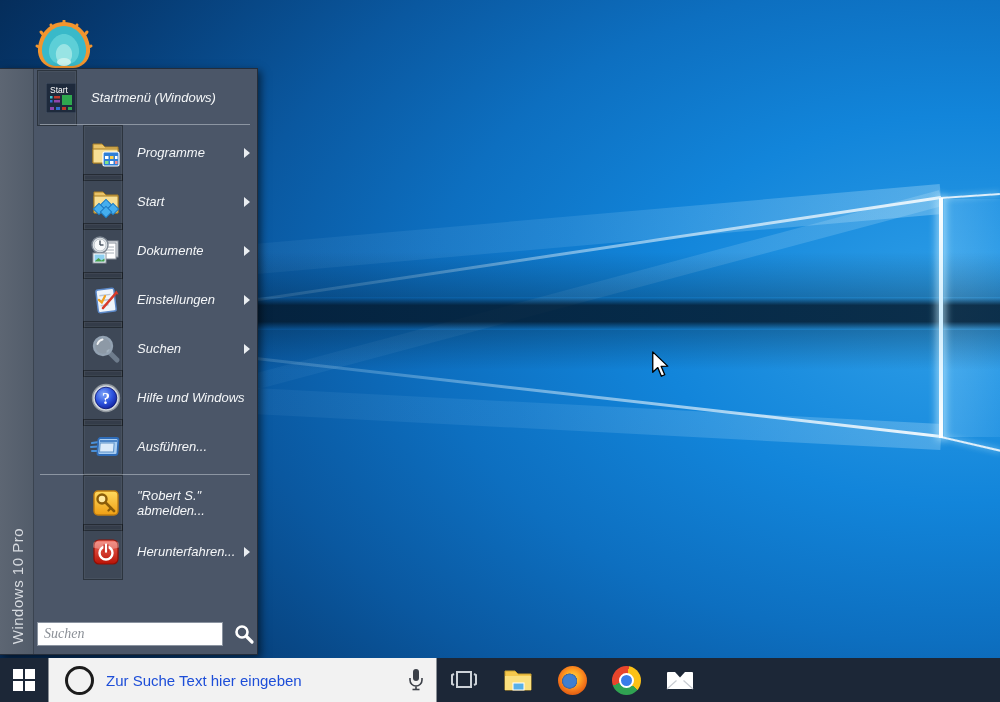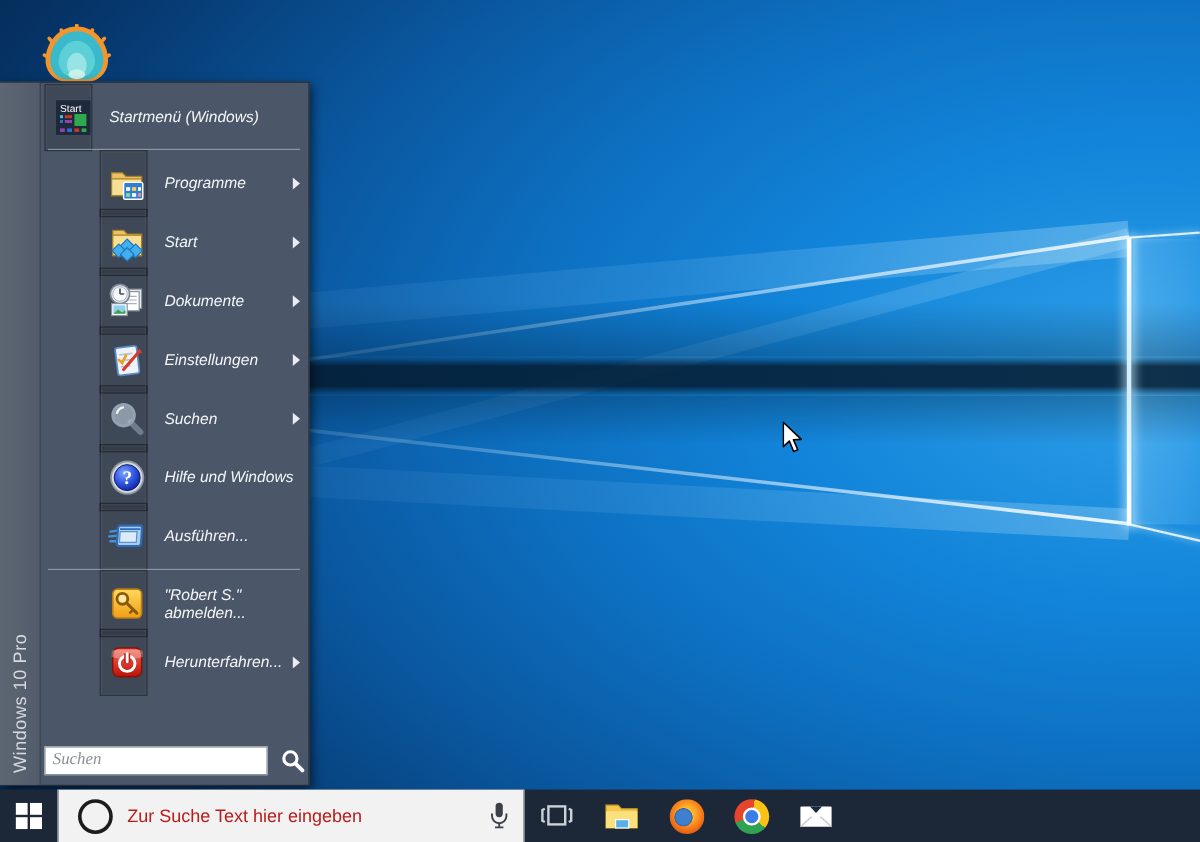--- a/index.html
+++ b/index.html
@@ -90,21 +90,21 @@
   .taskbar{
     position:absolute;left:0;bottom:0;width:1000px;height:44px;background:#1c2737;z-index:6;
     display:flex;align-items:stretch;
   }
   .tb-start{width:48px;flex:0 0 48px;display:flex;align-items:center;justify-content:center;}
   .tb-search{
     width:389px;flex:0 0 389px;background:#f2f2f2;display:flex;align-items:center;
     border:1px solid #8a8f96;border-bottom:none;border-top:none;box-sizing:border-box;
   }
   .cortana-ring{width:23px;height:23px;border:3px solid #1c1c1c;border-radius:50%;margin:0 12px 0 16px;flex:0 0 auto;}
-  .tb-search-text{font-size:15px;color:#b91c1c;flex:1;white-space:nowrap;overflow:hidden;}
+  .tb-search-text{font-size:15px;color:#1d4ed8;flex:1;white-space:nowrap;overflow:hidden;}
   .tb-mic{margin:0 12px;flex:0 0 auto;display:flex;align-items:center;}
   .tb-btn{width:54px;flex:0 0 54px;display:flex;align-items:center;justify-content:center;}
   .ff-icon{width:29px;height:29px;border-radius:50%;
     background:
       radial-gradient(circle at 40% 52%, #3f7fd0 0 26%, rgba(42,94,168,.9) 32%, rgba(0,0,0,0) 34%),
       radial-gradient(circle at 50% 42%, #ffd84a 0%, #ffa524 34%, #f3761b 58%, #dd5a10 78%, #c44a08 100%);}
   .chrome-icon{width:29px;height:29px;border-radius:50%;position:relative;
     background:conic-gradient(from 10deg, #fbc116 0 120deg, #30a352 120deg 240deg, #e8452c 240deg 360deg);}
   .chrome-icon::after{content:"";position:absolute;left:50%;top:50%;width:15px;height:15px;margin:-7.5px 0 0 -7.5px;
     border-radius:50%;background:#3a7de8;border:2.5px solid #fff;box-sizing:border-box;}

